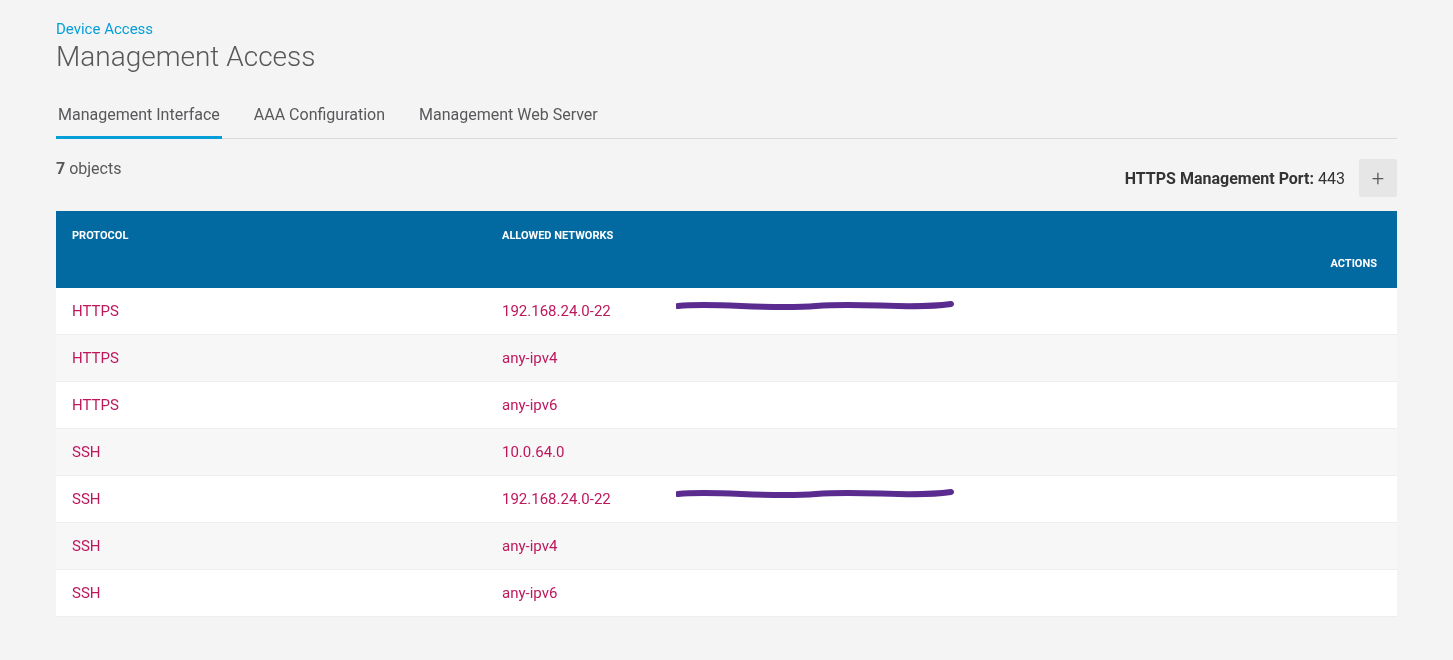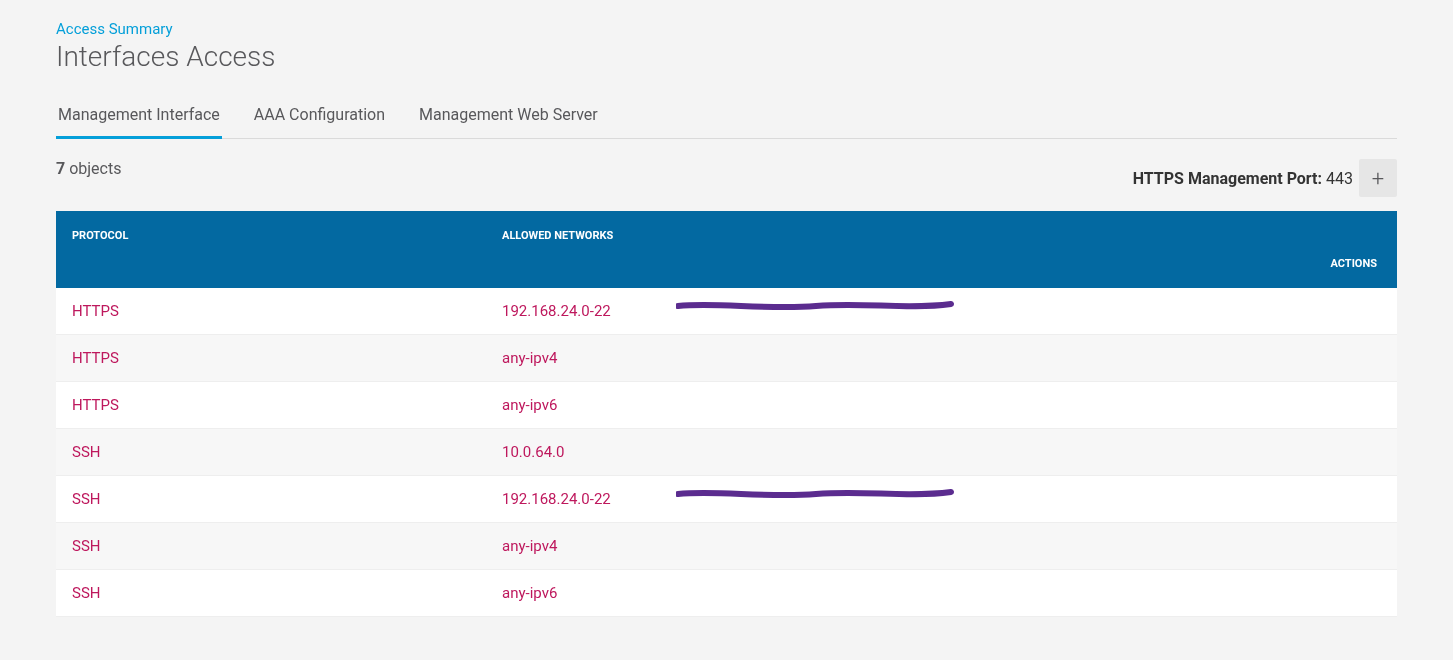--- a/index.html
+++ b/index.html
@@ -58,21 +58,21 @@
     .object-count {
       font-size: 16px;
       color: #58585b;
     }
     .object-count b {
       font-weight: 700;
     }
     .toolbar-right {
       display: flex;
       align-items: center;
-      gap: 6px;
+      gap: 14px;
     }
     .port-label {
       font-size: 16px;
       color: #333;
     }
     .port-label .bold {
       font-weight: 700;
     }
     .add-button {
       width: 38px;
@@ -134,22 +134,22 @@
       pointer-events: none;
     }
     .annotation svg {
       display: block;
     }
   </style>
 </head>
 <body>
 
 <div class="container">
-  <div class="breadcrumb">Access Summary</div>
-  <h1 class="page-title">Interfaces Access</h1>
+  <div class="breadcrumb">Device Access</div>
+  <h1 class="page-title">Management Access</h1>
 
   <div class="tabs">
     <div class="tab active">Management Interface</div>
     <div class="tab">AAA Configuration</div>
     <div class="tab">Management Web Server</div>
   </div>
 
   <div class="toolbar">
     <div class="object-count">
       <b>7</b><span> objects</span>

